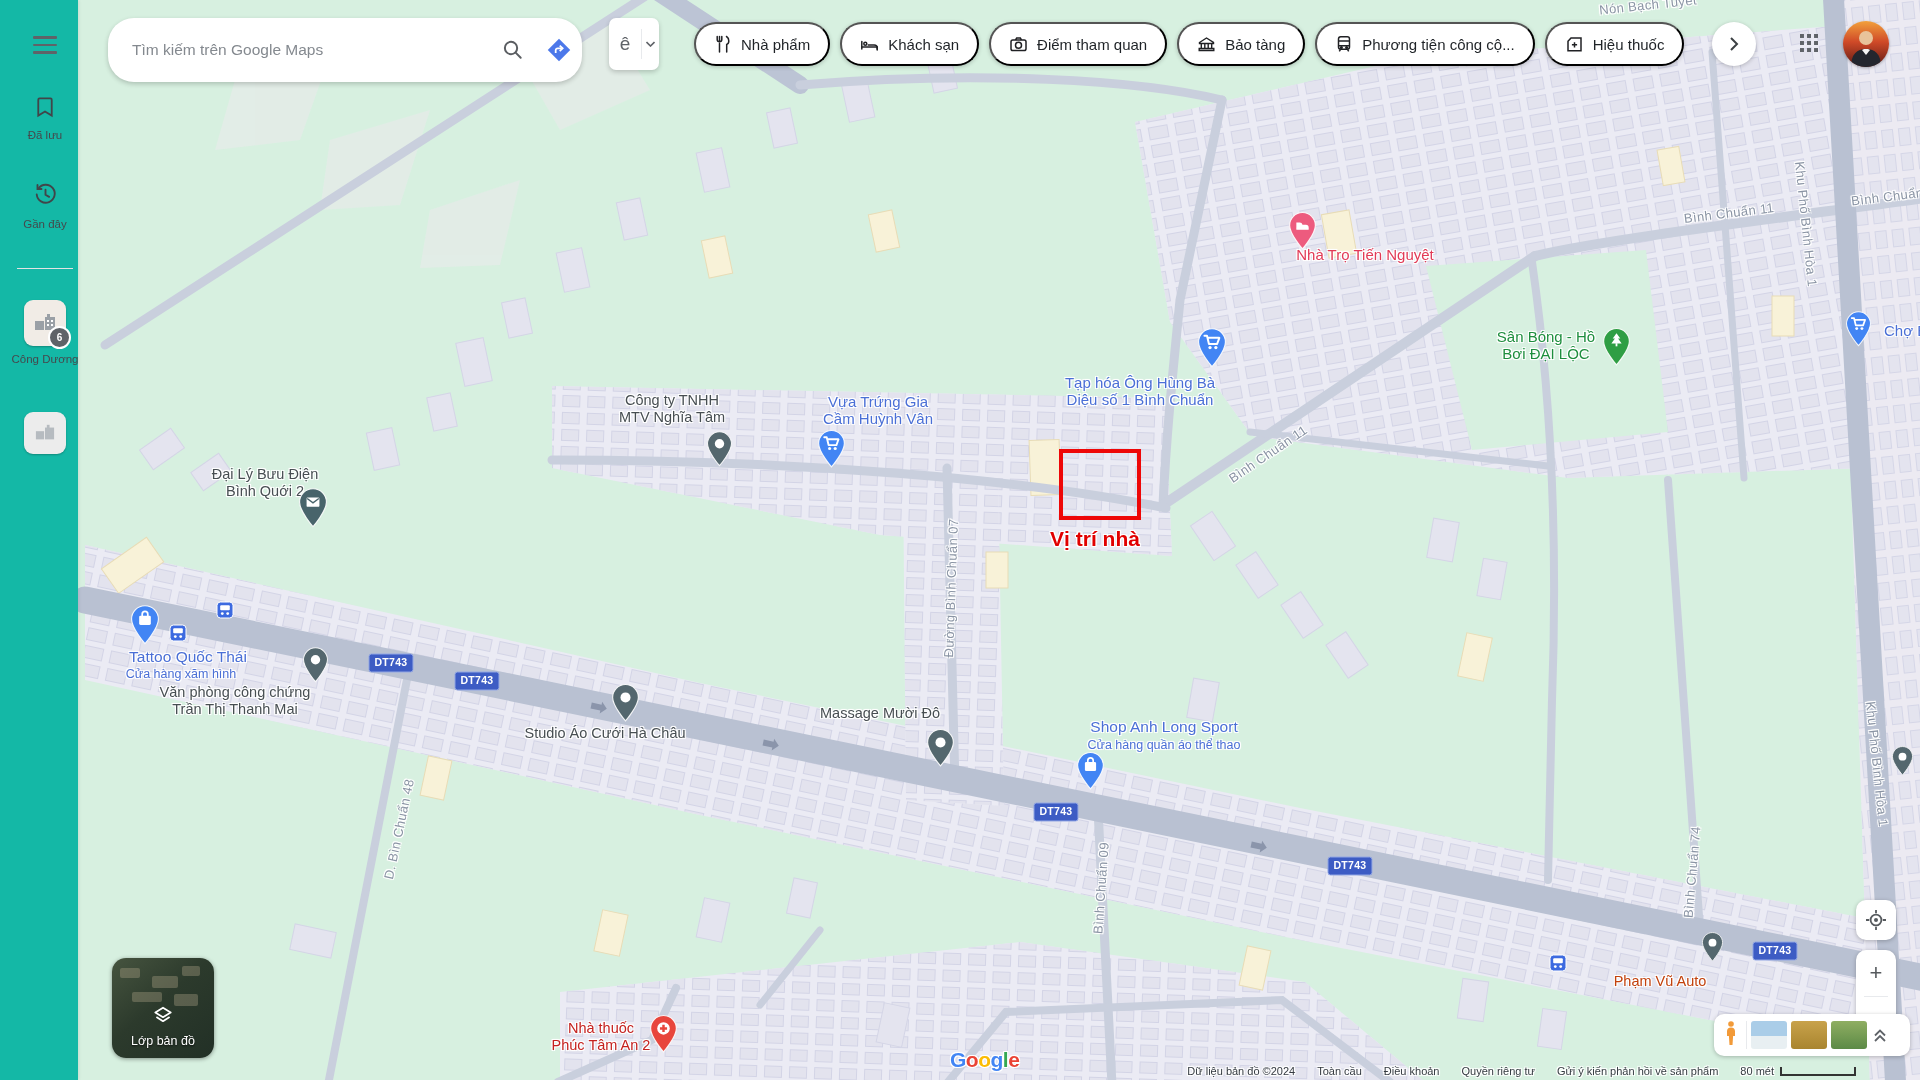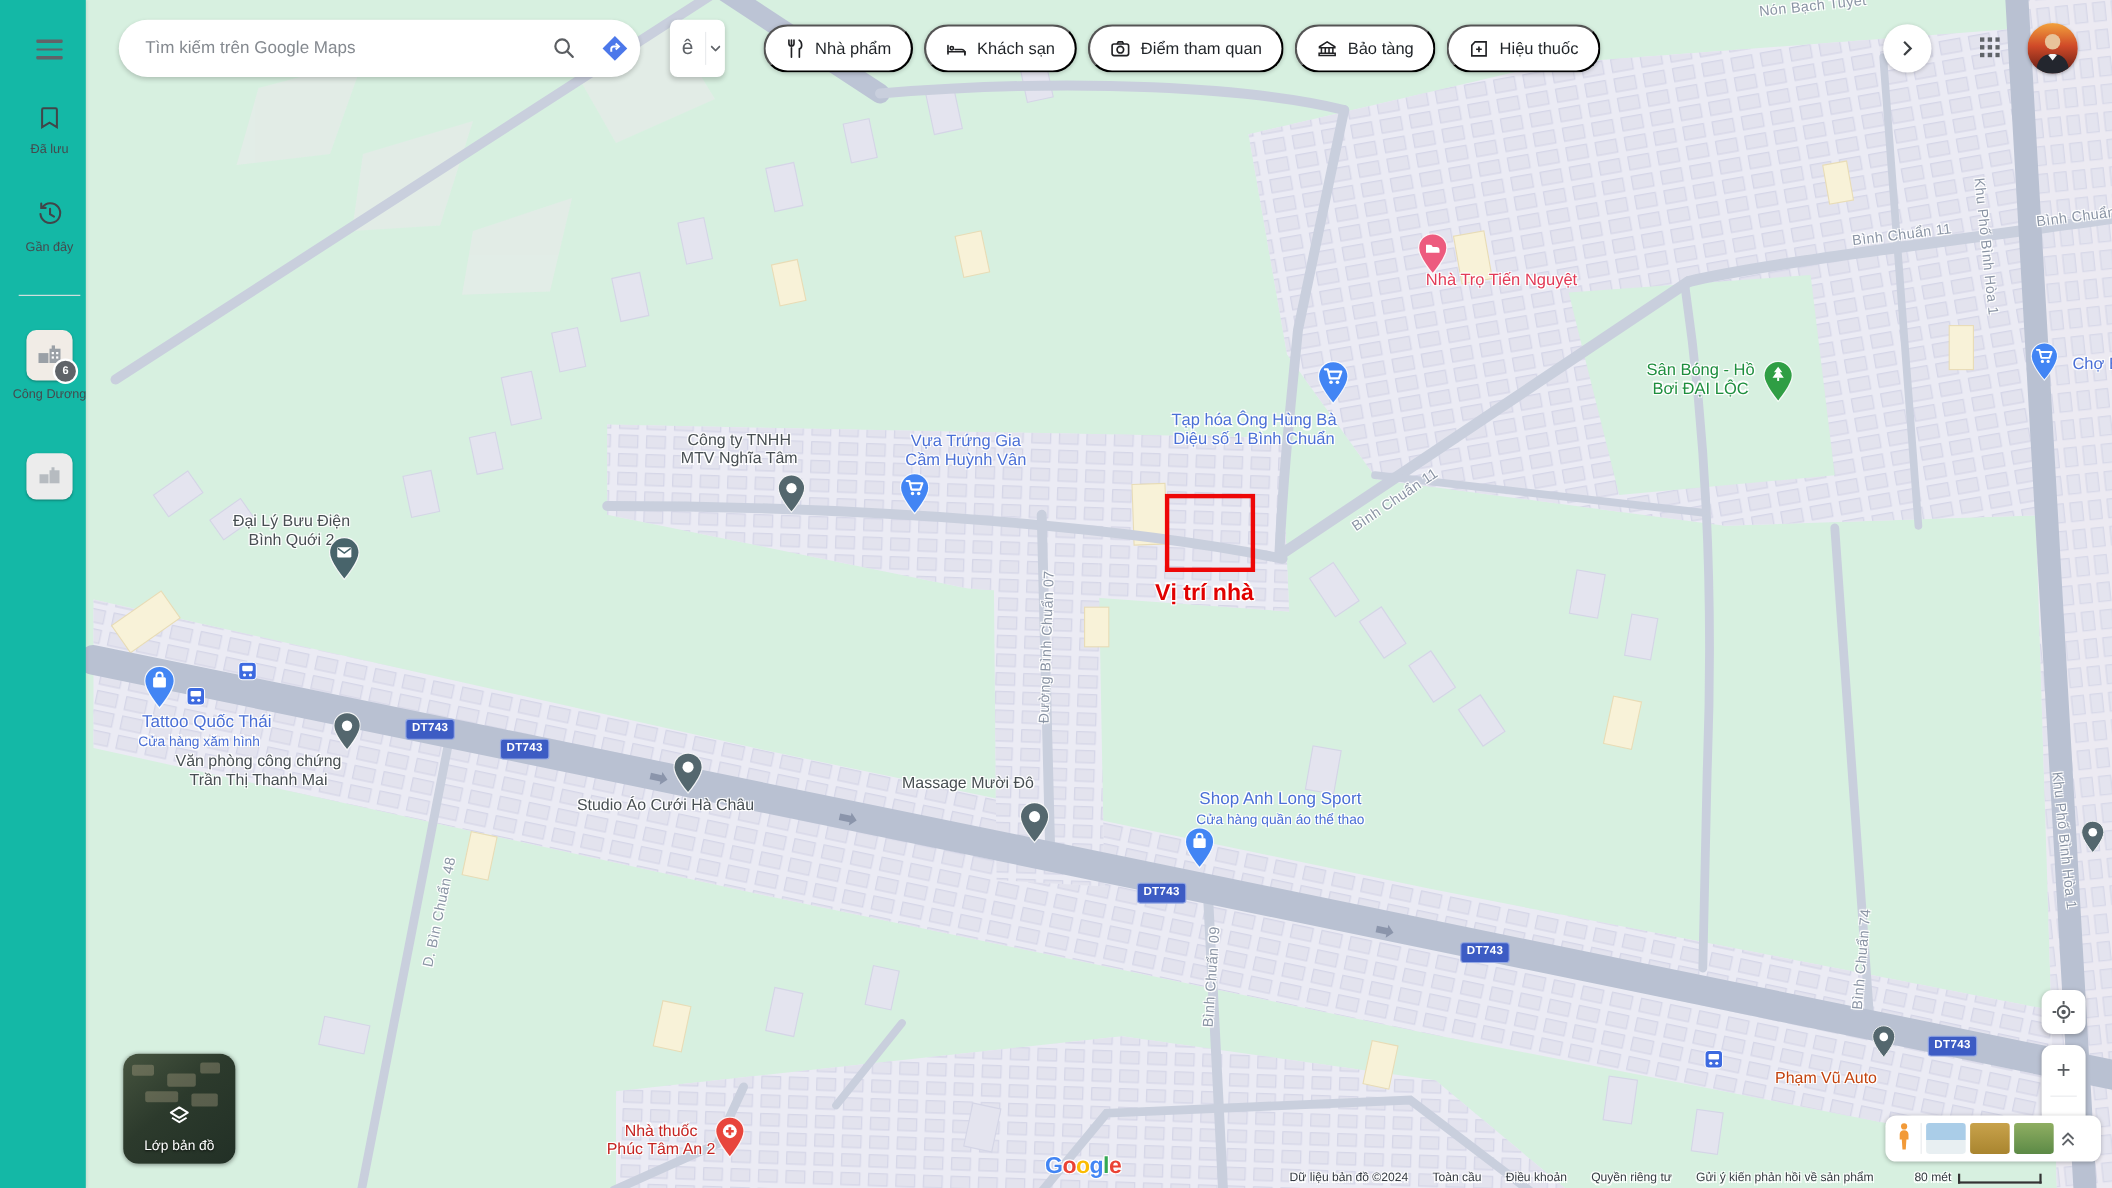--- a/index.html
+++ b/index.html
@@ -20,21 +20,21 @@
   #sidebar{position:absolute;left:0;top:0;width:78px;height:1080px;background:#14b8a6;box-shadow:1px 0 3px rgba(0,0,0,.08);z-index:30;}
   #hamburger{position:absolute;left:24px;top:26px;width:42px;height:38px;display:flex;flex-direction:column;justify-content:center;gap:5px;cursor:pointer;background:none;border:none;}
   #hamburger span{display:block;width:24px;height:2.5px;background:#5f6368;border-radius:1px;margin:0 auto;}
   .side-item{position:absolute;left:0;width:90px;text-align:center;cursor:pointer;}
   .side-item .lbl{font-size:11.5px;color:#45494d;margin-top:6px;line-height:1.25;}
   .side-divider{position:absolute;left:17px;width:56px;border-top:1px solid #e3e3e3;}
   .thumb{width:42px;height:46px;margin:0 auto;border-radius:9px;background:#f1ece6;position:relative;box-shadow:0 1px 2px rgba(0,0,0,.25);}
   .thumb svg{position:absolute;left:50%;top:50%;transform:translate(-50%,-50%);}
   .thumb .badge6{position:absolute;right:-5px;bottom:-3px;width:19px;height:19px;border-radius:50%;background:#5f6368;border:2px solid #fff;color:#fff;font-size:10px;font-weight:bold;line-height:19px;text-align:center;}
   
-  #searchbox{position:absolute;left:108px;top:18px;width:474px;height:52px;background:#fff;border-radius:26px;box-shadow:0 2px 5px rgba(0,0,0,.2);display:flex;align-items:center;z-index:40;}
+  #searchbox{position:absolute;left:108px;top:18px;width:474px;height:64px;background:#fff;border-radius:26px;box-shadow:0 2px 5px rgba(0,0,0,.2);display:flex;align-items:center;z-index:40;}
   #searchbox input{flex:1;border:none;outline:none;font-size:15.5px;color:#3c4043;margin-left:22px;background:transparent;font-family:"Liberation Sans",sans-serif;}
   #searchbox input::placeholder{color:#84898f;}
   .sb-btn{width:46px;height:46px;border:none;background:none;display:flex;align-items:center;justify-content:center;cursor:pointer;}
   #ime-box{position:absolute;left:609px;top:18px;width:50px;height:52px;background:#fff;border-radius:7px;box-shadow:0 2px 5px rgba(0,0,0,.2);display:flex;align-items:center;z-index:40;cursor:pointer;}
   #ime-box .ime-ch{flex:1;text-align:center;font-size:19px;color:#5f6368;border-right:1px solid #e8eaed;height:30px;line-height:30px;}
   #ime-box .ime-caret{width:17px;display:flex;justify-content:center;}
   #chips{position:absolute;left:694px;top:22px;display:flex;gap:10px;z-index:40;}
   .chip{height:44px;border-radius:22px;background:#fff;box-shadow:0 1px 4px rgba(0,0,0,.22);display:flex;align-items:center;padding:0 18px;font-size:15px;color:#1f2327;cursor:pointer;white-space:nowrap;}
   .chip svg{margin-right:9px;flex:0 0 auto;}
   #chips-next{position:absolute;left:1712px;top:22px;width:44px;height:44px;border-radius:50%;background:#fff;box-shadow:0 1px 4px rgba(0,0,0,.22);border:none;display:flex;align-items:center;justify-content:center;cursor:pointer;z-index:40;}
@@ -48,21 +48,21 @@
   #locate-btn{position:absolute;left:1856px;top:900px;width:40px;height:40px;border-radius:10px;background:#fff;box-shadow:0 1px 4px rgba(0,0,0,.25);border:none;display:flex;align-items:center;justify-content:center;cursor:pointer;z-index:20;}
   #zoomctrl{position:absolute;left:1856px;top:950px;width:40px;height:92px;border-radius:10px;background:#fff;box-shadow:0 1px 4px rgba(0,0,0,.25);z-index:20;display:flex;flex-direction:column;align-items:center;}
   #zoomctrl button{flex:1;width:100%;border:none;background:none;font-size:22px;color:#565a5e;cursor:pointer;line-height:1;}
   #zoomctrl .zdiv{width:24px;border-top:1px solid #e8eaed;}
   #photobar{position:absolute;left:1714px;top:1014px;width:184px;height:42px;background:#fff;border-radius:10px;box-shadow:0 1px 4px rgba(0,0,0,.25);z-index:20;display:flex;align-items:center;padding:0 6px;gap:4px;}
   #photobar .pdiv{width:1px;height:28px;background:#e8eaed;}
   #photobar .ph{width:36px;height:28px;border-radius:3px;}
   
   #g-logo{position:absolute;left:950px;top:1048px;font-size:21px;font-weight:bold;letter-spacing:-.5px;z-index:15;}
   #g-logo span{text-shadow:-1px -1px 0 #fff,1px -1px 0 #fff,-1px 1px 0 #fff,1px 1px 0 #fff;}
-  #footer{position:absolute;right:64px;bottom:3px;display:flex;align-items:center;gap:37px;z-index:15;font-size:11px;color:#343a40;}
+  #footer{position:absolute;right:64px;bottom:3px;display:flex;align-items:center;gap:22px;z-index:15;font-size:11px;color:#343a40;}
   #footer .f-item{cursor:pointer;}
   #scalebar{display:flex;align-items:center;gap:6px;}
   #scalebar .bar{width:72px;height:7px;border-left:2px solid #333;border-right:2px solid #333;border-bottom:2px solid #333;}
 </style>
 </head>
 <body>
 
 <div id="app">
 
   <div id="map">
@@ -424,20 +424,30 @@
         <span>Điểm tham quan</span>
       </button>
       <button class="chip">
         <svg width="19" height="19" viewBox="0 0 19 19" fill="none" stroke="#202124" stroke-width="1.4">
           <path d="M2.5 7.5L9.5 3l7 4.5v1h-14z"></path>
           <path d="M4.3 8.5v5M7.8 8.5v5M11.2 8.5v5M14.7 8.5v5M2.2 13.5h14.6v2H2.2z"></path>
         </svg>
         <span>Bảo tàng</span>
       </button>
       <button class="chip">
+        <svg width="18" height="18" viewBox="0 0 18 18" fill="none" stroke="#202124" stroke-width="1.5">
+          <rect x="3.5" y="1.8" width="11" height="12.4" rx="2.2"></rect>
+          <path d="M3.5 6h11M3.5 10.8h11"></path>
+          <circle cx="6.4" cy="12.6" r=".8" fill="#202124"></circle>
+          <circle cx="11.6" cy="12.6" r=".8" fill="#202124"></circle>
+          <path d="M5.5 14.4l-1.2 2M12.5 14.4l1.2 2"></path>
+        </svg>
+        <span>Phương tiện công cộ...</span>
+      </button>
+      <button class="chip">
         <svg width="19" height="19" viewBox="0 0 19 19" fill="none" stroke="#202124" stroke-width="1.5">
           <path d="M3 6.2L6 3h10v12.8H3z"></path>
           <path d="M9.5 7.2v5.2M6.9 9.8h5.2"></path>
         </svg>
         <span>Hiệu thuốc</span>
       </button>
     </div>
   <button id="chips-next">
     <svg width="12" height="16" viewBox="0 0 12 16" fill="none" stroke="#3c4043" stroke-width="2">
         <path d="M3 2l6 6-6 6"></path>

